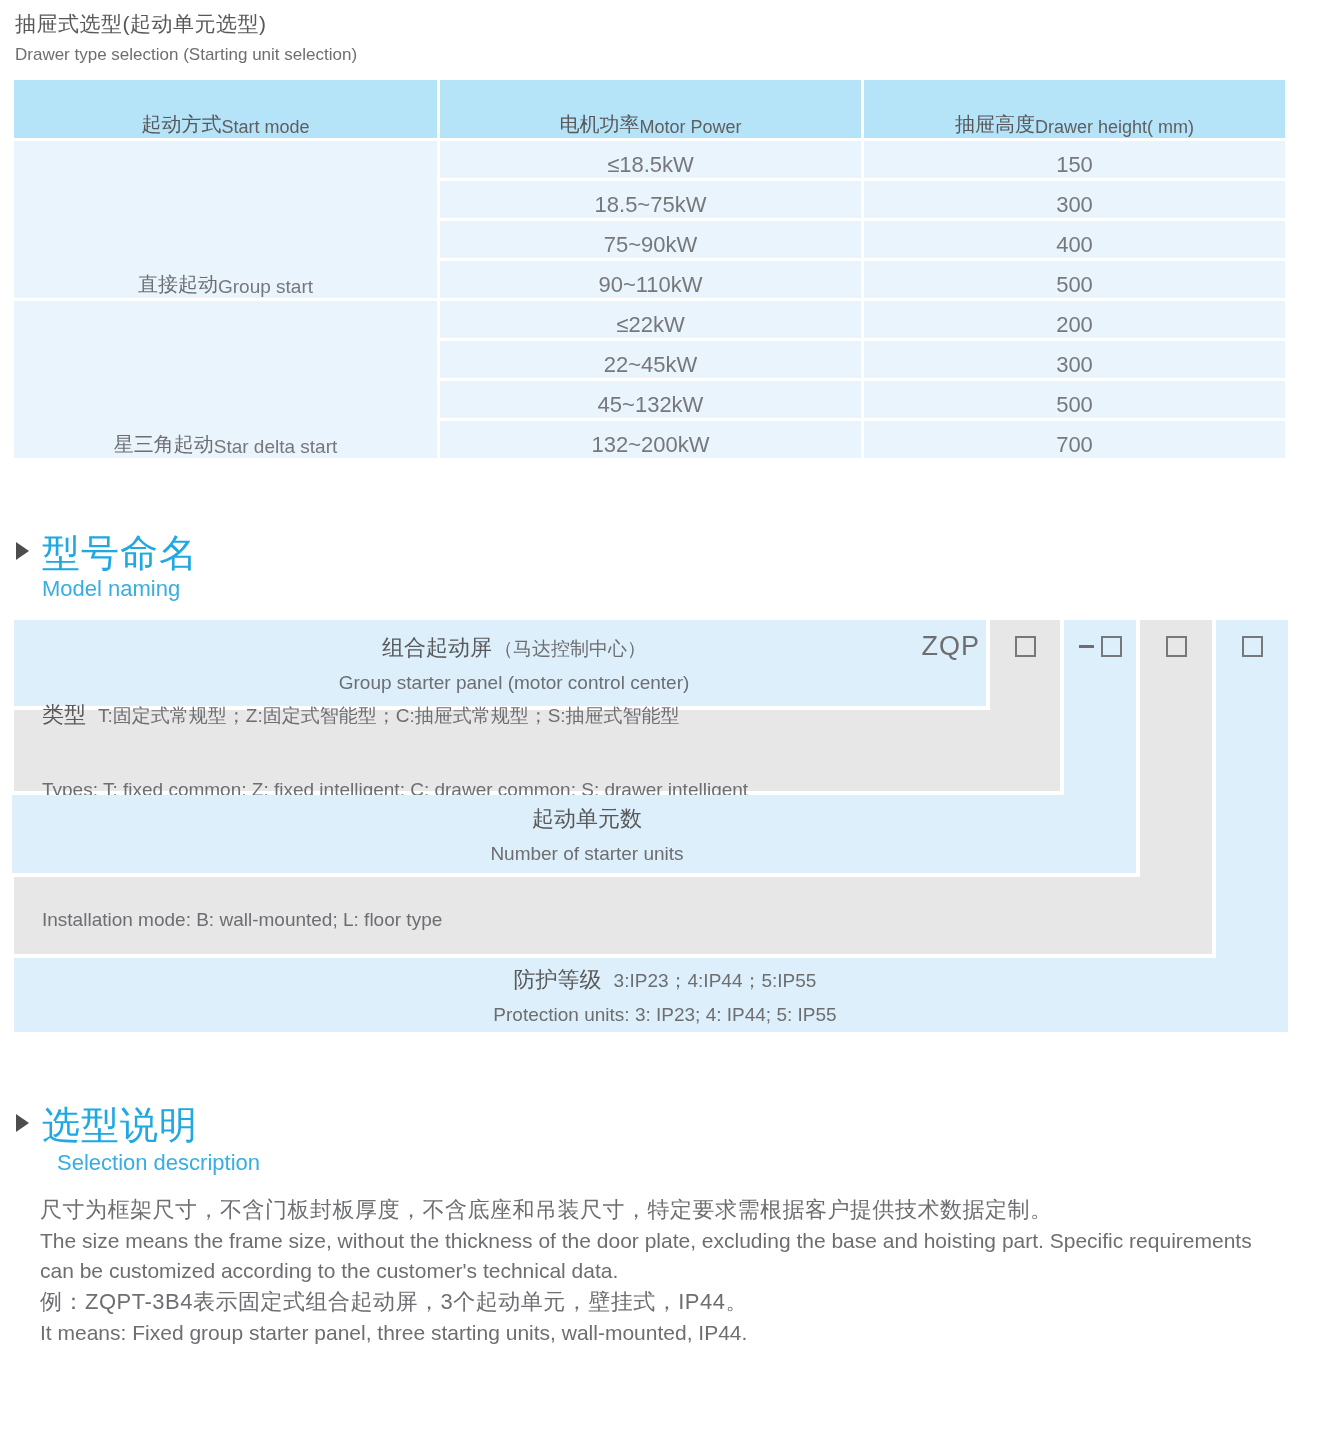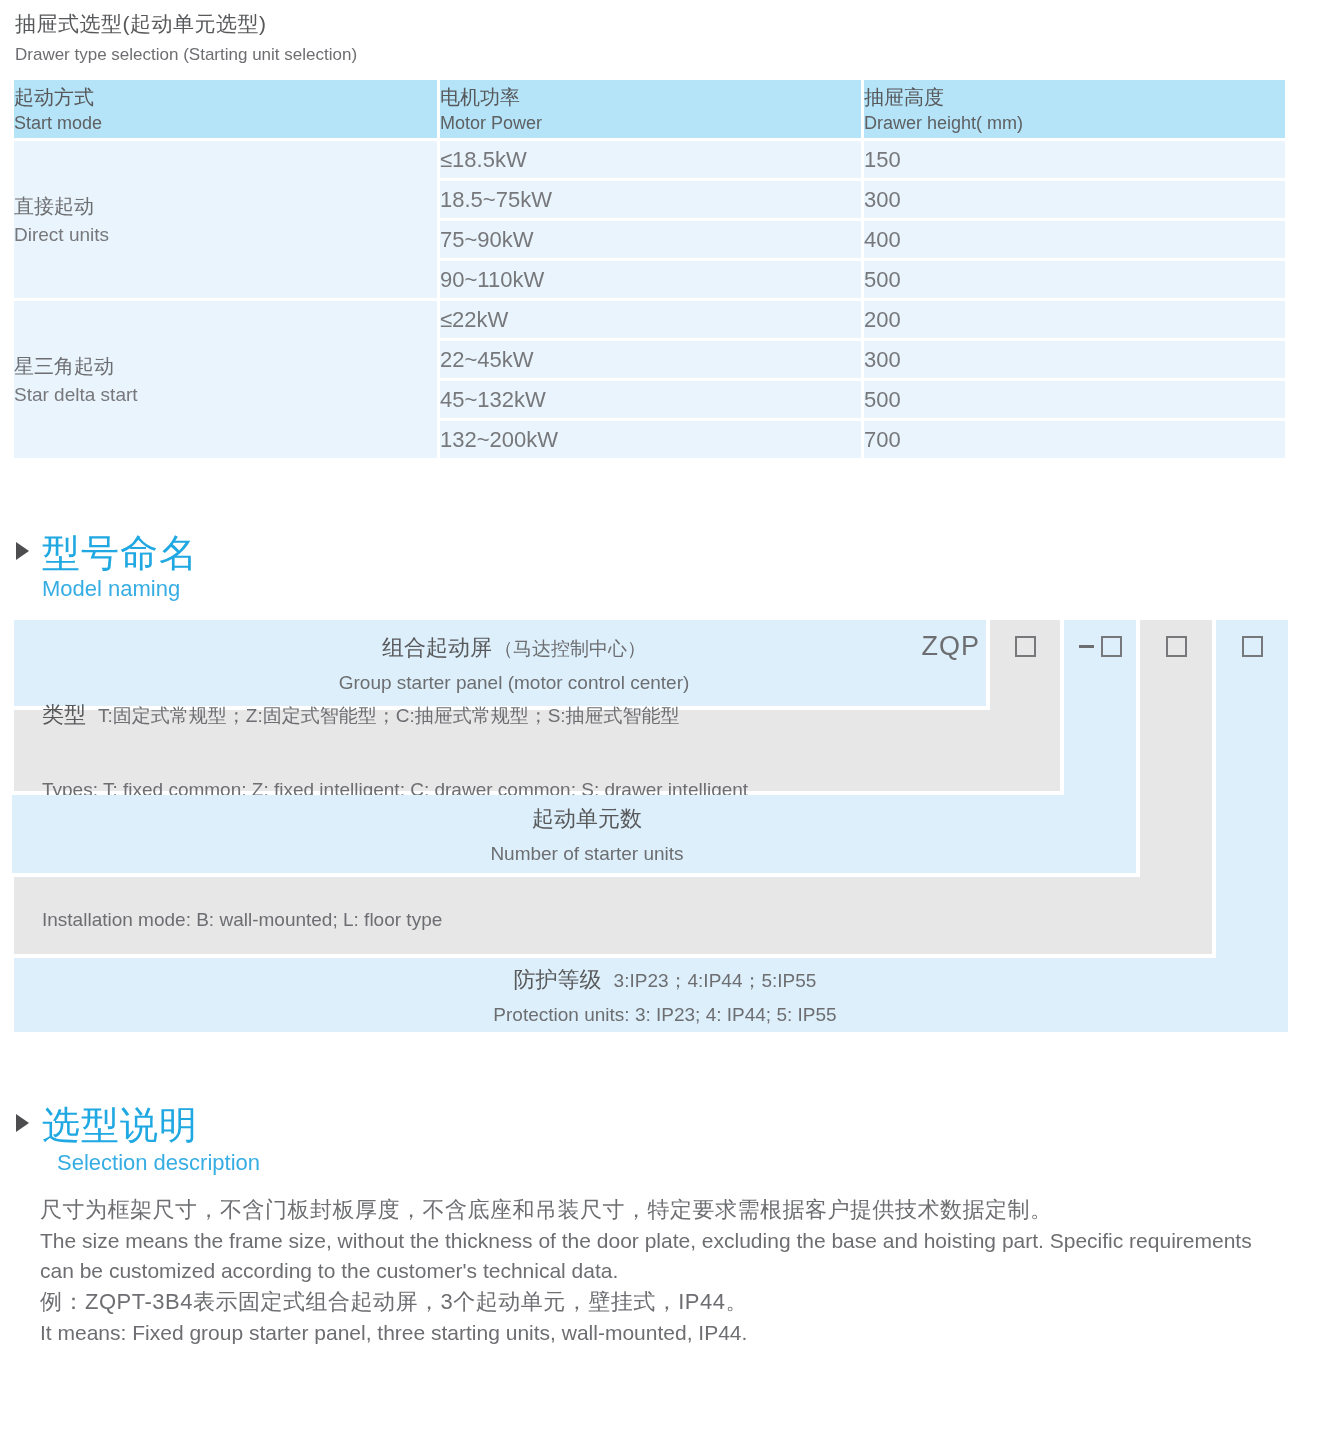--- a/index.html
+++ b/index.html
@@ -11,21 +11,21 @@
   .doc-head{position:absolute;left:15px;top:10px;}
   .doc-head .zh{font-size:21px;color:#57585a;letter-spacing:.5px;}
   .doc-head .en{font-size:17px;color:#6d6e71;margin-top:7px;}
 
   
   .sel-table{
     position:absolute;left:14px;top:80px;width:1271px;
     display:grid;grid-template-columns:423px 421px 421px;
     grid-template-rows:58px repeat(8,37px);gap:3px;
   }
-  .sel-table .cell{display:flex;flex-direction:column;align-items:flex-start;justify-content:center;}
+  .sel-table .cell{display:flex;flex-direction:row;align-items:flex-end;justify-content:center;}
   .sel-table .th{background:#b5e3f8;}
   .sel-table .th .zh{font-size:20px;color:#57585a;}
   .sel-table .th .en{font-size:18px;color:#5f6062;margin-top:2px;}
   .sel-table .td{background:#e9f4fc;font-size:22px;color:#77787b;}
   .sel-table .group{background:#e9f4fc;}
   .sel-table .group .zh{font-size:20px;color:#6d6e71;}
   .sel-table .group .en{font-size:19px;color:#77787b;margin-top:4px;}
 
   
   .sec-title{position:absolute;}
@@ -75,21 +75,21 @@
       <div class="zh">电机功率</div>
       <div class="en">Motor Power</div>
     </div>
     <div class="cell th" style="grid-row:1;grid-column:3">
       <div class="zh">抽屉高度</div>
       <div class="en">Drawer height( mm)</div>
     </div>
 
     <div class="cell group" style="grid-row:2 / span 4;grid-column:1">
       <div class="zh">直接起动</div>
-      <div class="en">Direct units</div>
+      <div class="en">Group start</div>
     </div>
     <div class="cell group" style="grid-row:6 / span 4;grid-column:1">
       <div class="zh">星三角起动</div>
       <div class="en">Star delta start</div>
     </div>
 
     <div class="cell td" style="grid-row:2;grid-column:2">≤18.5kW</div>
     <div class="cell td" style="grid-row:2;grid-column:3">150</div>
     <div class="cell td" style="grid-row:3;grid-column:2">18.5~75kW</div>
     <div class="cell td" style="grid-row:3;grid-column:3">300</div>

